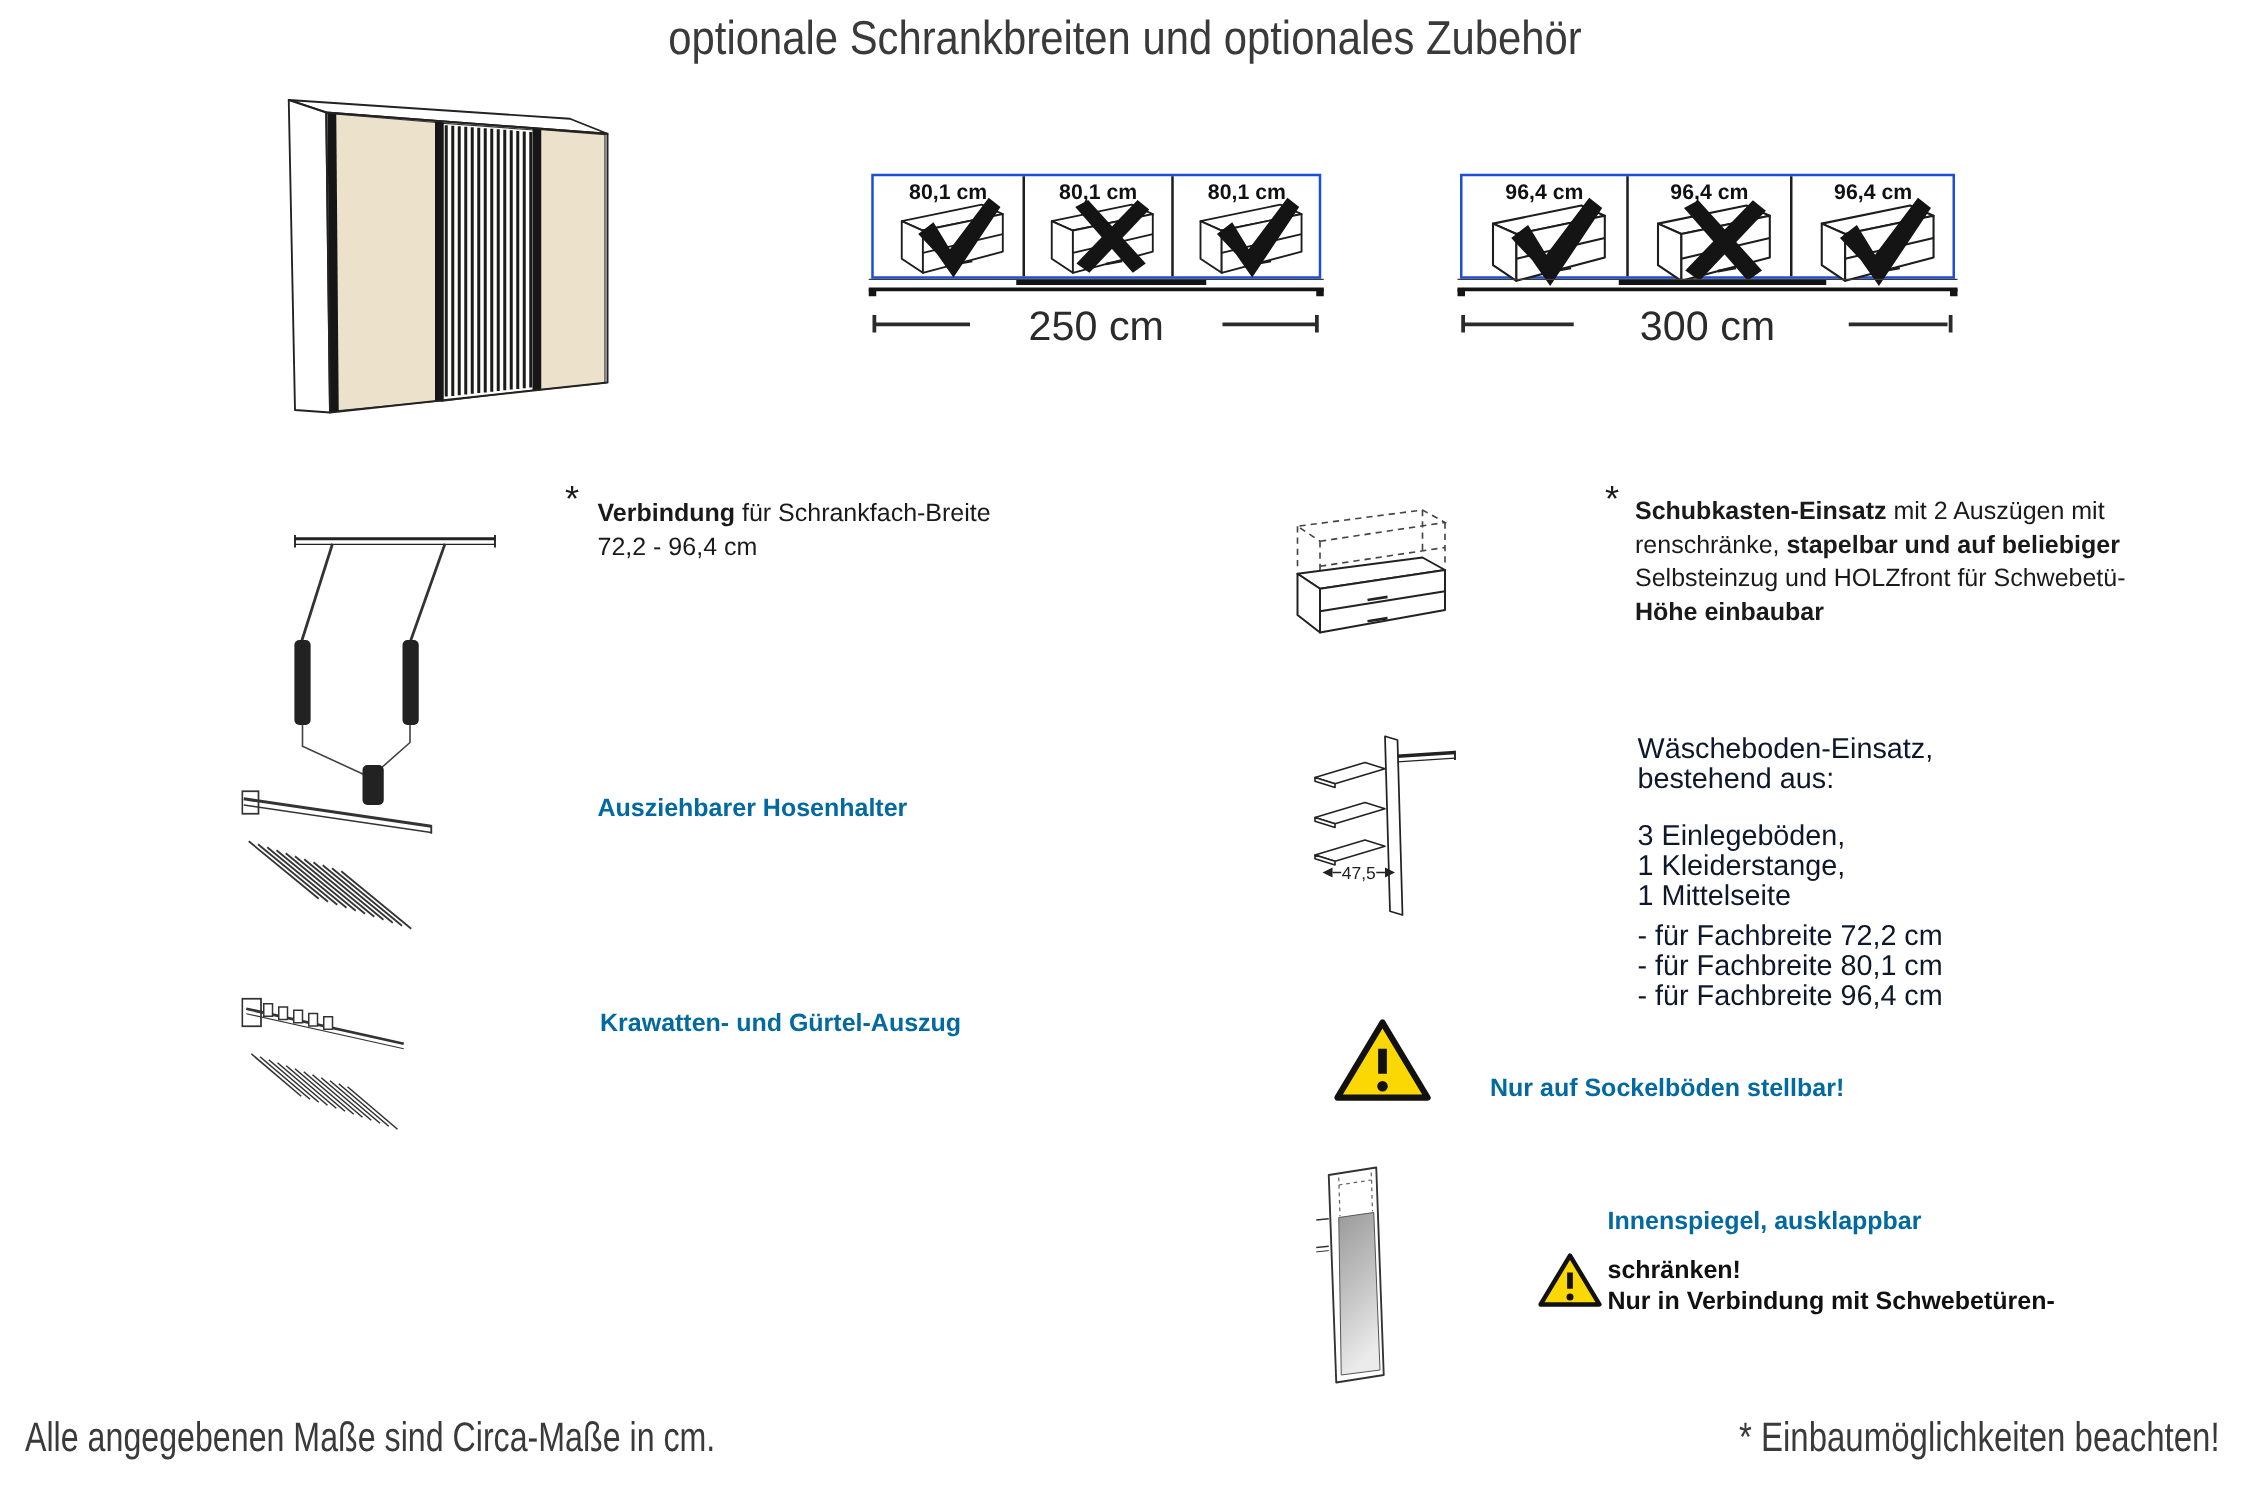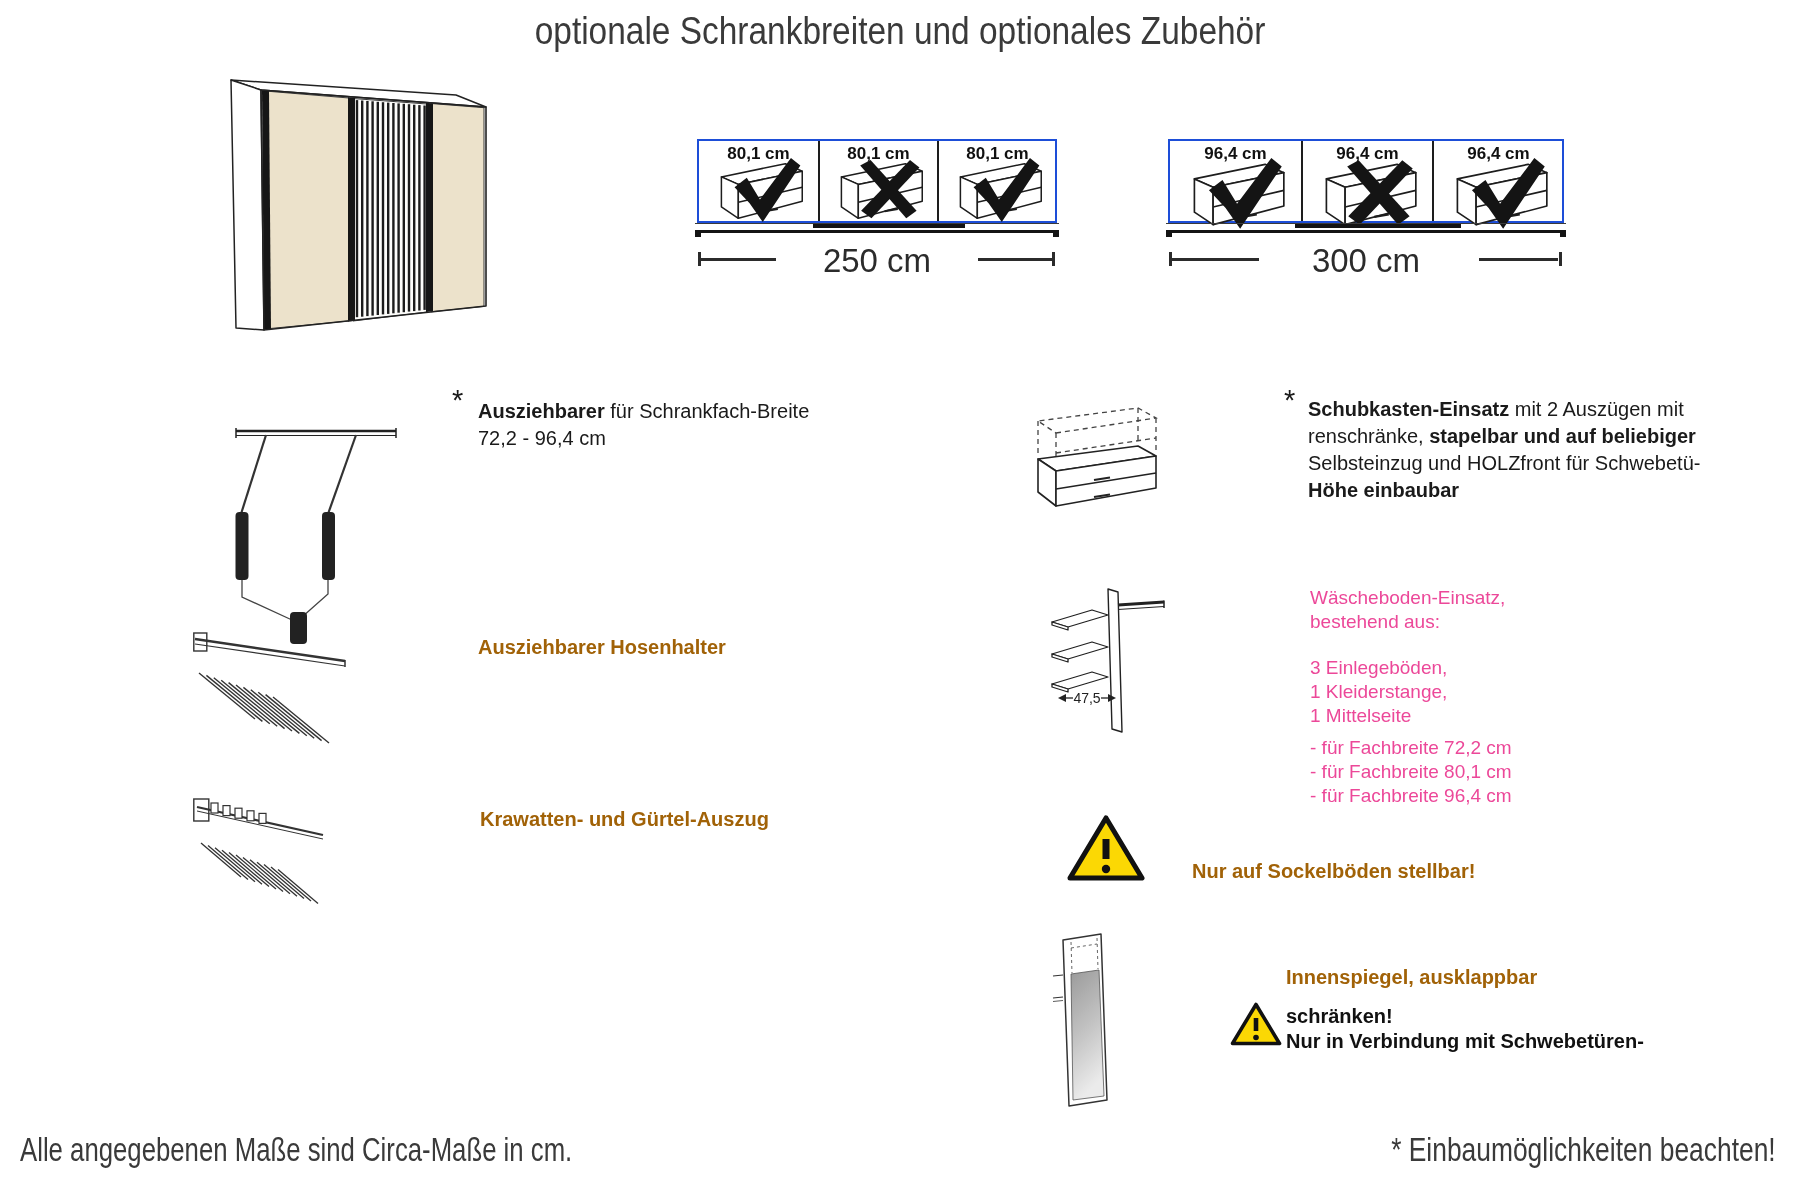--- a/index.html
+++ b/index.html
@@ -33,23 +33,23 @@
   .dim-tick{position:absolute;top:113px;width:2.5px;height:14px;background:#2b2b2b;}
   .dim-seg{position:absolute;top:119px;height:2.5px;background:#2b2b2b;}
   #g250 .dim-tick.tl{left:1px;} #g250 .dim-tick.tr{left:355px;}
   #g250 .dim-seg.sl{left:3px;width:76px;} #g250 .dim-seg.sr{left:281px;width:75px;}
   #g300 .dim-tick.tl{left:1px;} #g300 .dim-tick.tr{left:391px;}
   #g300 .dim-seg.sl{left:3px;width:88px;} #g300 .dim-seg.sr{left:311px;width:79px;}
   .dim-label{position:absolute;left:0;right:0;top:103px;text-align:center;font-size:33px;color:#2b2b2b;}
 
   
   .note{font-size:20px;line-height:27px;color:#1a1a1a;}
-  .note19{font-size:19px;line-height:24px;color:#ec4899;}
+  .note19{font-size:23px;line-height:24px;color:#0f172a;}
   .b{font-weight:bold;}
-  .blabel{font-size:20px;font-weight:bold;color:#a16207;white-space:nowrap;}
+  .blabel{font-size:20px;font-weight:bold;color:#0369a1;white-space:nowrap;}
   .ast{font-size:29px;color:#1a1a1a;}
 </style>
 </head>
 <body>
 
 <div id="page">
 
   <div class="abs big-light" id="main-title">optionale Schrankbreiten und optionales Zubehör</div>
 
   <div class="abs" style="left:228px;top:73px;width:268px;height:292px;">
@@ -214,21 +214,21 @@
       <rect x="7.5" y="90" width="13" height="68" rx="4" fill="#222"></rect>
       <rect x="94" y="90" width="13" height="68" rx="4" fill="#222"></rect>
       <path d="M14,158 L14,175 L64,198" fill="none" stroke="#444" stroke-width="1.3"></path>
       <path d="M100,158 L100,172 L74,195" fill="none" stroke="#444" stroke-width="1.3"></path>
       <rect x="62" y="190" width="17" height="32" rx="4" fill="#222"></rect>
     </svg>
   </div>
 
   <div class="abs ast" style="left:452px;top:384px;">*</div>
   <div class="abs note" style="left:478px;top:398px;">
-    <div><span class="b">Ausziehbarer</span><span> für Schrankfach-Breite</span></div>
+    <div><span class="b">Verbindung</span><span> für Schrankfach-Breite</span></div>
     <div>72,2 - 96,4 cm</div>
   </div>
 
   <div class="abs" style="left:193px;top:627px;width:175px;height:120px;">
     <svg viewBox="0 0 175 120" width="175" height="120">
       <rect x="0.8" y="6" width="13" height="18" fill="#fff" stroke="#333" stroke-width="1.4"></rect>
       <line x1="2" y1="12" x2="152" y2="34" stroke="#333" stroke-width="2.5"></line>
       <line x1="2" y1="17" x2="152" y2="39" stroke="#333" stroke-width="1.2"></line>
       <line x1="152" y1="33" x2="152" y2="40" stroke="#333" stroke-width="1.5"></line>
       <g stroke="#333" stroke-width="1.4">

